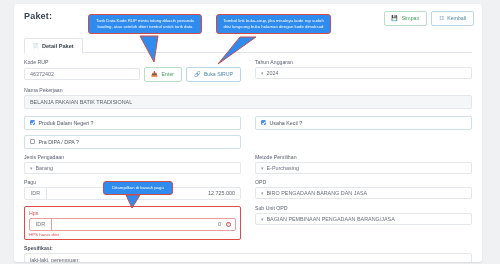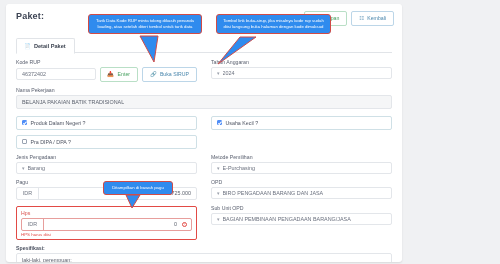--- a/index.html
+++ b/index.html
@@ -9,22 +9,22 @@
     background: #eceef1;
     overflow: hidden;
   }
   .page {
     position: relative;
     width: 500px; height: 264px;
     background: #f0f1f3;
   }
   .card {
     position: absolute;
-    left: 6px; top: 4px;
-    width: 396px; height: 258px;
+    left: 14px; top: 4px;
+    width: 468px; height: 258px;
     background: #ffffff;
     border-radius: 3px;
     box-shadow: 0 1px 2px rgba(0,0,0,0.10);
     overflow: hidden;
   }
   .card-head {
     position: relative;
     height: 32px;
     padding: 7px 10px 0 10px;
   }

